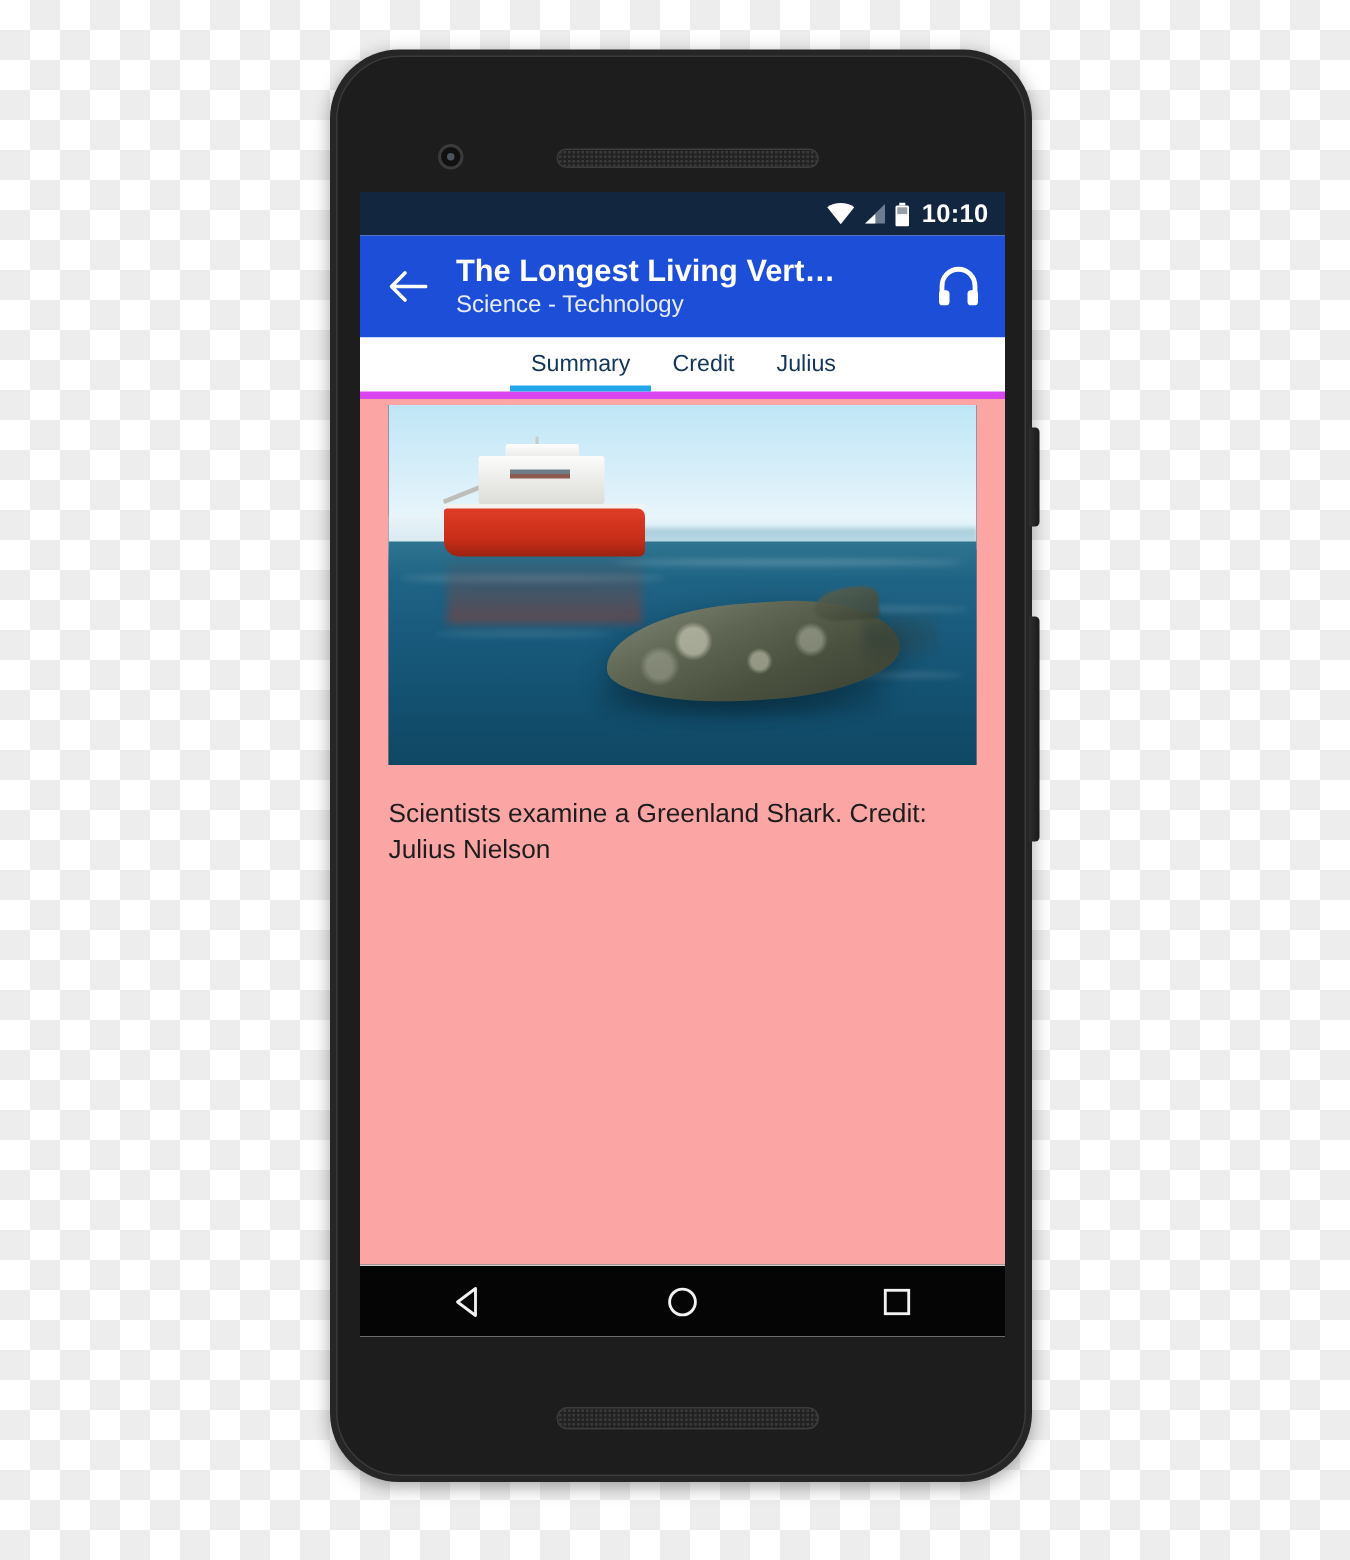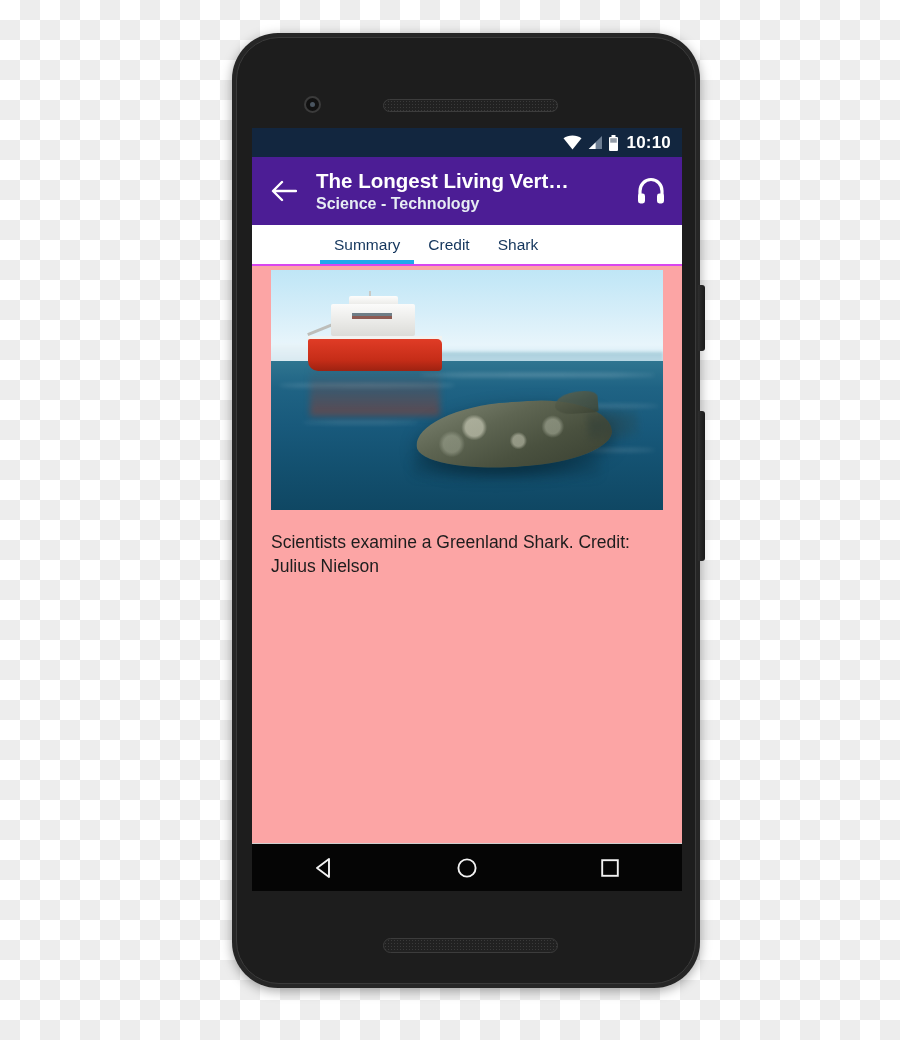--- a/index.html
+++ b/index.html
@@ -16,21 +16,21 @@
       linear-gradient(45deg, #ededed 25%, transparent 25%, transparent 75%, #ededed 75%),
       linear-gradient(45deg, #ededed 25%, transparent 25%, transparent 75%, #ededed 75%);
     background-size: 40px 40px;
     background-position: 0 0, 20px 20px;
     position: relative;
   }
 
   
   #phone-device {
     position: absolute;
-    left: 232px;
+    left: 220px;
     top: 33px;
     width: 468px;
     height: 955px;
     background: #262626;
     border-radius: 46px;
     box-shadow: 0 3px 12px rgba(0,0,0,0.35);
   }
   #phone-frame-inner {
     position: absolute;
     left: 4px; top: 4px;
@@ -116,21 +116,21 @@
     color: #ffffff;
     font-size: 17px;
     font-weight: bold;
     margin-left: 8px;
     letter-spacing: 0.2px;
   }
 
   
   #app-bar {
     height: 68px;
-    background: #4c1d95;
+    background: #1d4ed8;
     display: flex;
     align-items: center;
     padding: 0 12px 0 14px;
     box-sizing: border-box;
   }
   #back-button {
     width: 34px; height: 34px;
     flex: 0 0 34px;
     display:flex; align-items:center; justify-content:center;
     cursor: pointer;
@@ -148,37 +148,36 @@
     line-height: 25px;
     white-space: nowrap;
     overflow: hidden;
   }
   #app-bar-subtitle {
     color: #e6ecf3;
     font-size: 16px;
     line-height: 21px;
     white-space: nowrap;
     overflow: hidden;
-    font-weight: bold;
   }
   #headphones-button {
     width: 38px; height: 38px;
     flex: 0 0 38px;
     display:flex; align-items:center; justify-content:center;
     cursor: pointer;
   }
 
   
   #tab-bar {
     height: 41px;
     background: #ffffff;
     display: flex;
     align-items: stretch;
-    border-bottom: 2px solid #d946ef;
-    padding-left: 68px;
+    border-bottom: 5px solid #d946ef;
+    padding-left: 100px;
     box-sizing: border-box;
   }
   .tab-item {
     display: flex;
     align-items: center;
     justify-content: center;
     padding: 0 14px;
     font-size: 15.5px;
     color: #13355c;
     position: relative;
@@ -417,21 +416,21 @@
           <path d="M5 21 V15 C5 8.4 9.9 3.5 16 3.5 S27 8.4 27 15 V21" stroke="#ffffff" stroke-width="3.2" fill="none" stroke-linecap="round"></path>
           <rect x="3" y="17.5" width="7" height="10" rx="2.4" fill="#ffffff"></rect>
           <rect x="22" y="17.5" width="7" height="10" rx="2.4" fill="#ffffff"></rect>
         </svg>
       </div>
     </div>
 
     <div id="tab-bar">
       <div class="tab-item active">Summary</div>
       <div class="tab-item">Credit</div>
-      <div class="tab-item">Shark</div>
+      <div class="tab-item">Julius</div>
     </div>
 
     <div id="content-area">
 
       <div id="article-image">
         <div id="img-sky"></div>
         <div id="img-ice"></div>
         <div id="img-horizon-haze"></div>
         <div id="img-sea"></div>
 

